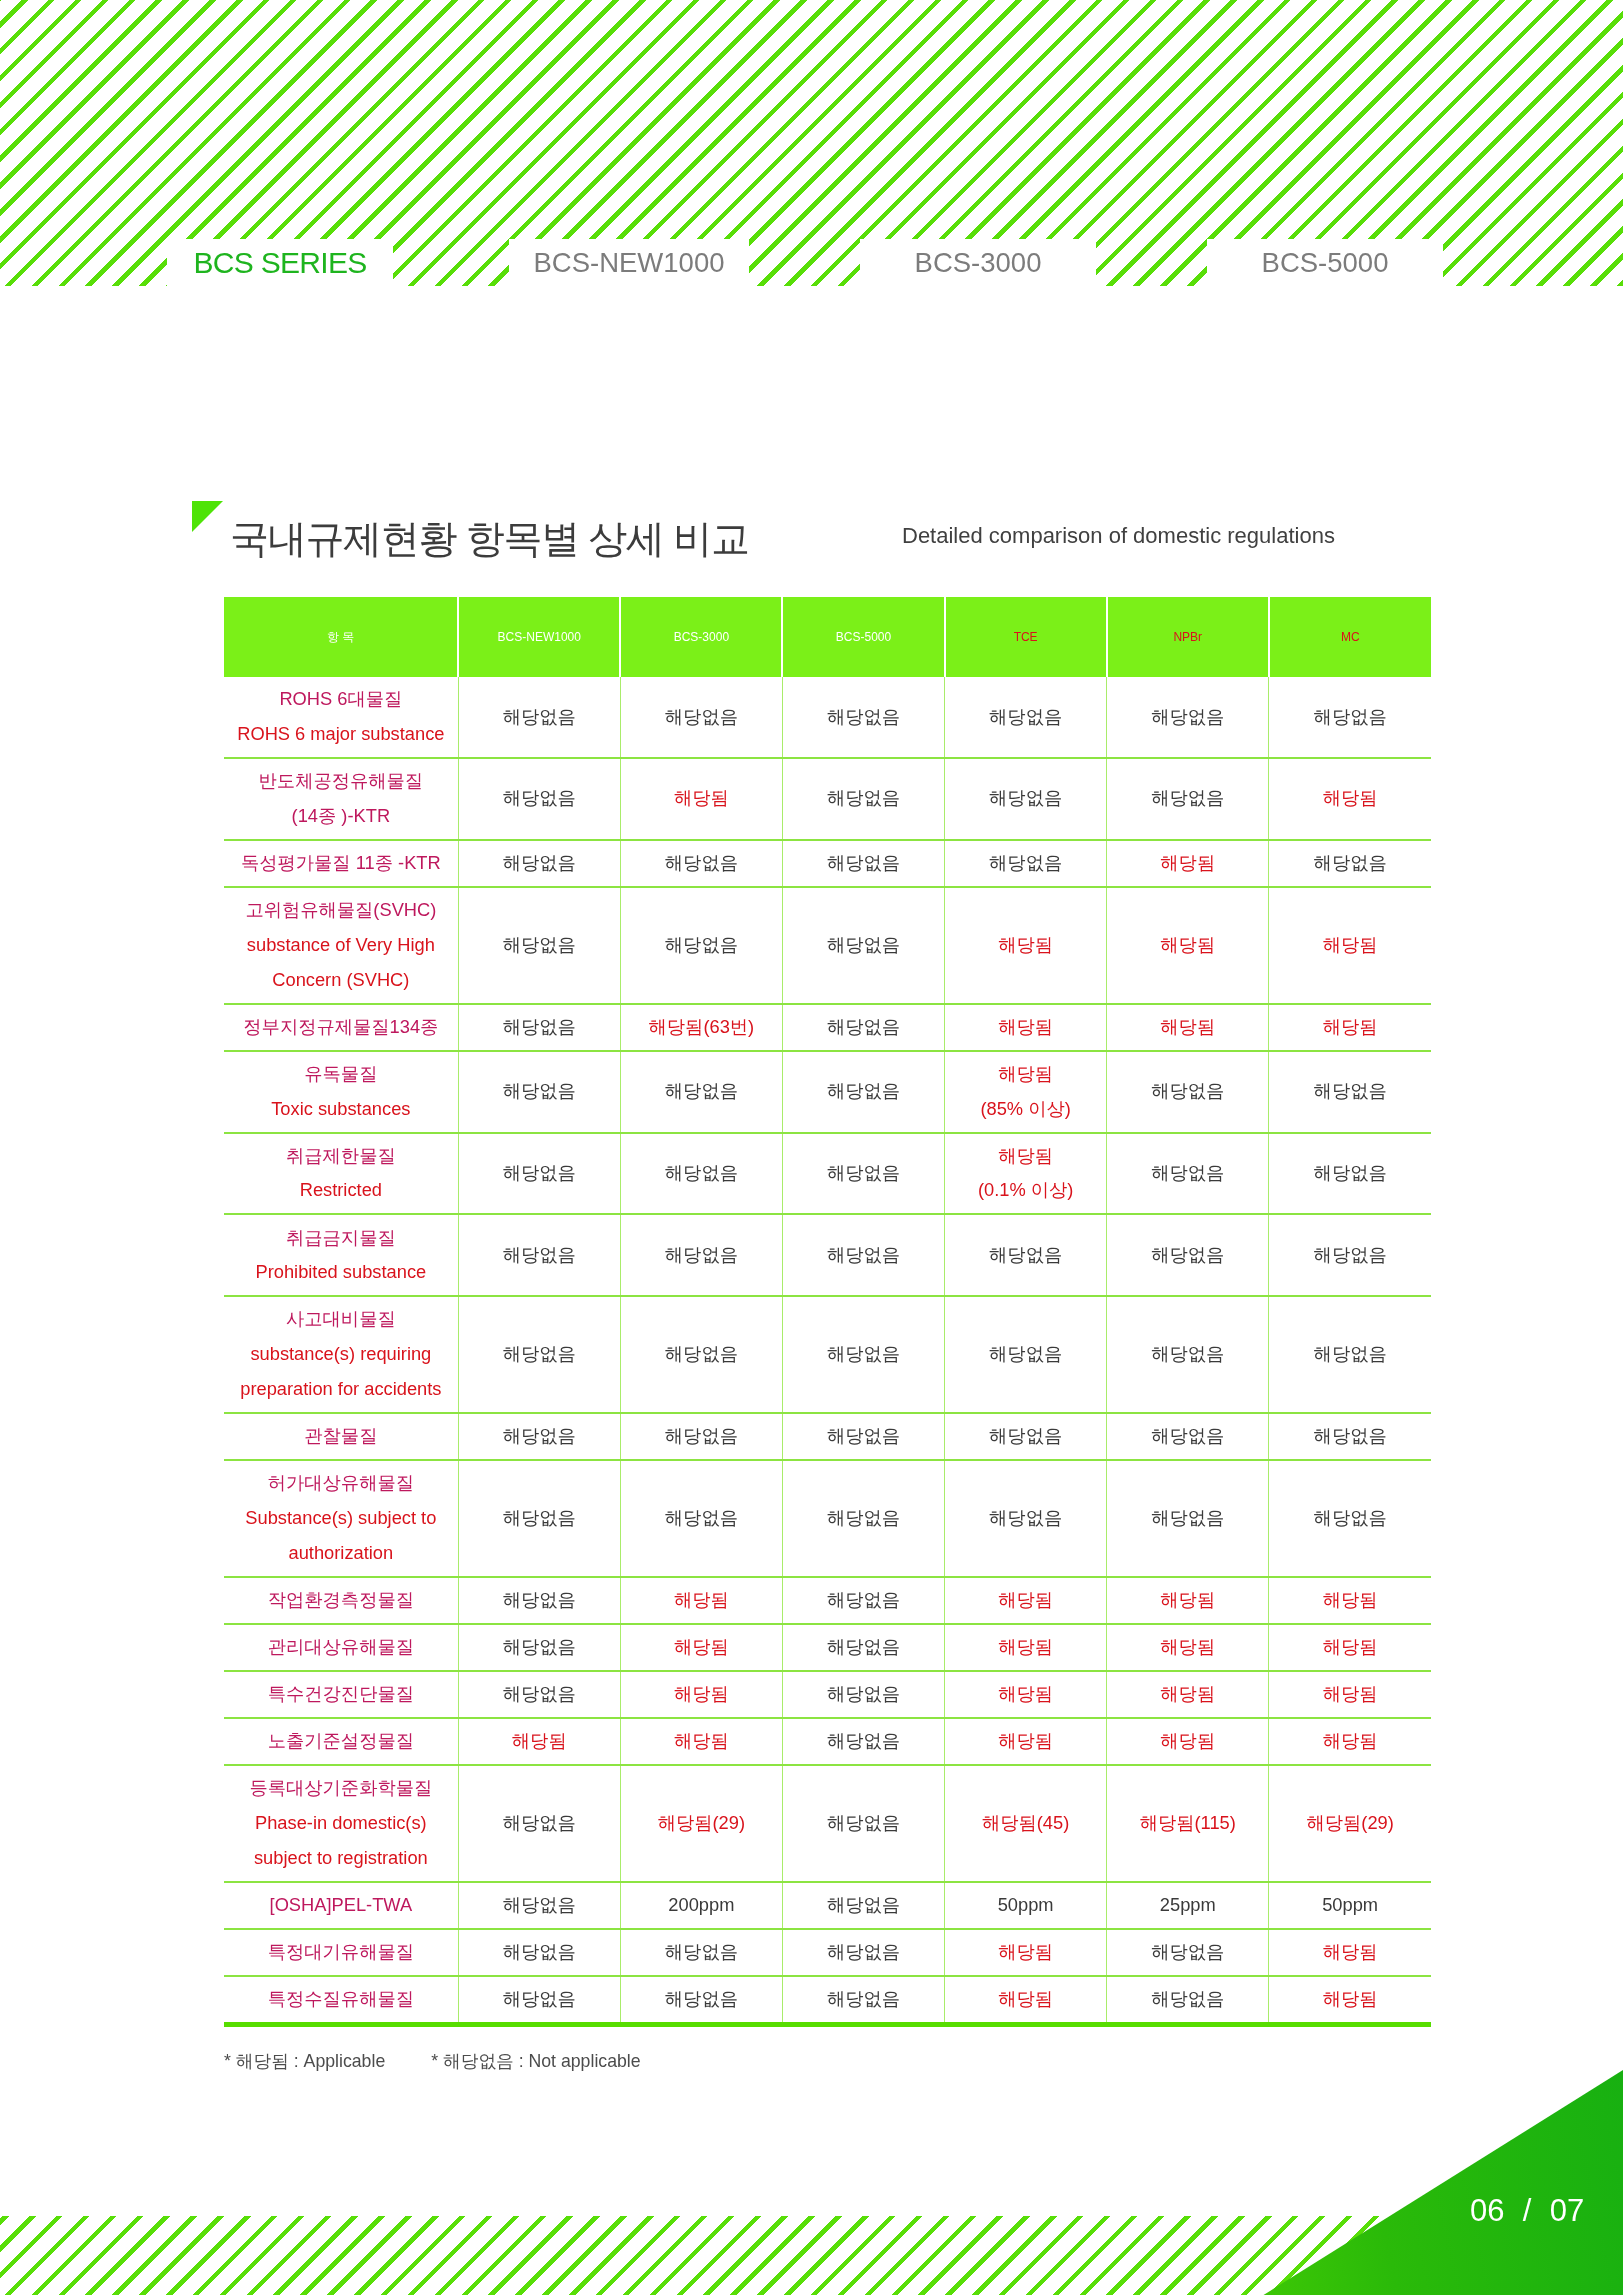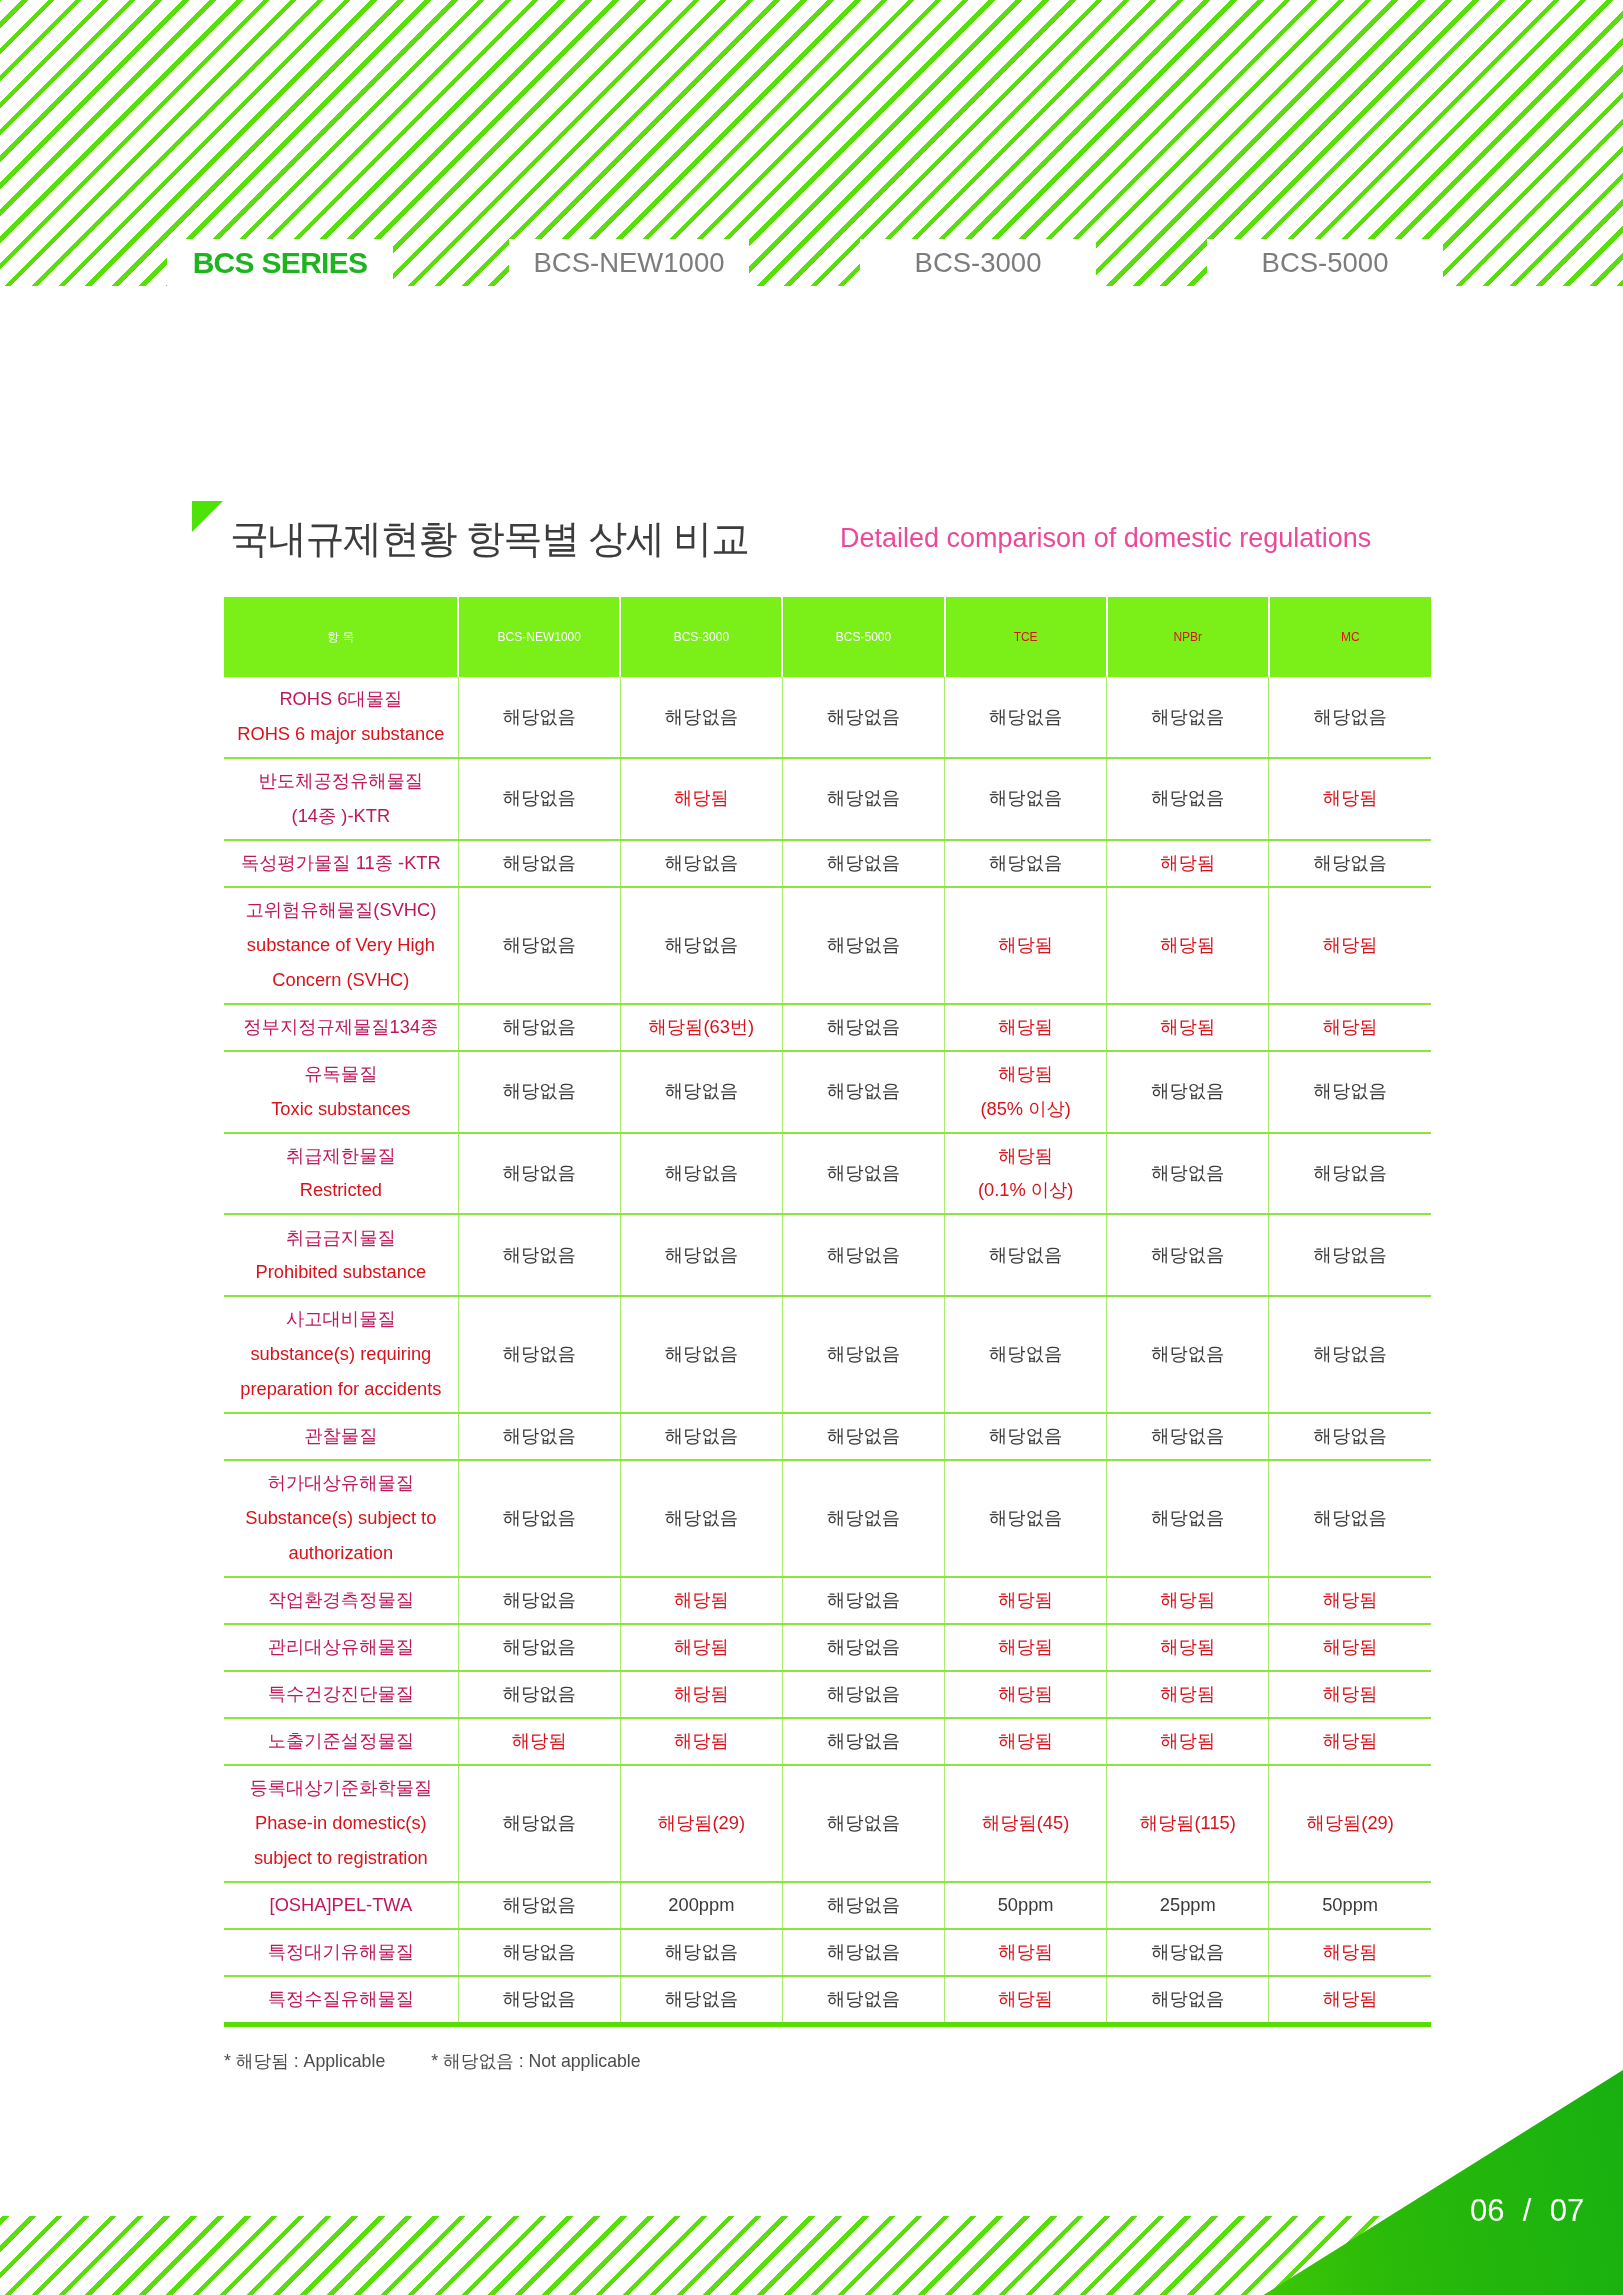--- a/index.html
+++ b/index.html
@@ -19,37 +19,37 @@
   }
   .tab {
     position: absolute; top: 239px; height: 47px; background: #ffffff;
     display: flex; align-items: center; justify-content: center;
   }
   .tab span { white-space: nowrap; }
   .tab-1 { left: 167px;  width: 226px; }
   .tab-2 { left: 509px;  width: 240px; }
   .tab-3 { left: 860px; width: 236px; }
   .tab-4 { left: 1207px; width: 236px; }
-  .tab.active span { color: #1eb41e; font-size: 30px; font-weight: 700; letter-spacing: -0.7px; }
+  .tab.active span { color: #1eb41e; font-size: 30px; font-weight: 400; letter-spacing: -0.7px; }
   .tab.inactive span { color: #7c7c7c; font-size: 27.5px; font-weight: 400; }
 
   
   .title-marker {
     position: absolute; left: 192px; top: 501px; width: 31px; height: 31px;
     background: #4ee307;
     clip-path: polygon(0 0, 100% 0, 0 100%);
   }
   .title-ko {
     position: absolute; left: 230px; top: 512px;
     font-size: 39px; font-weight: 400; color: #3c3c3c; letter-spacing: -1.3px;
     white-space: nowrap;
   }
   .title-en {
-    position: absolute; left: 840px; top: 523px;
-    font-size: 27px; font-weight: 400; color: #ec4899; white-space: nowrap;
+    position: absolute; left: 902px; top: 523px;
+    font-size: 22px; font-weight: 400; color: #404040; white-space: nowrap;
   }
 
   
   .content { position: absolute; left: 224px; top: 597px; width: 1207px; }
   table.reg-table {
     width: 1207px; border-collapse: collapse; table-layout: fixed;
     border-bottom: 5.9px solid #57dd00;
   }
   thead th {
     height: 80px; background: #7bf018;

